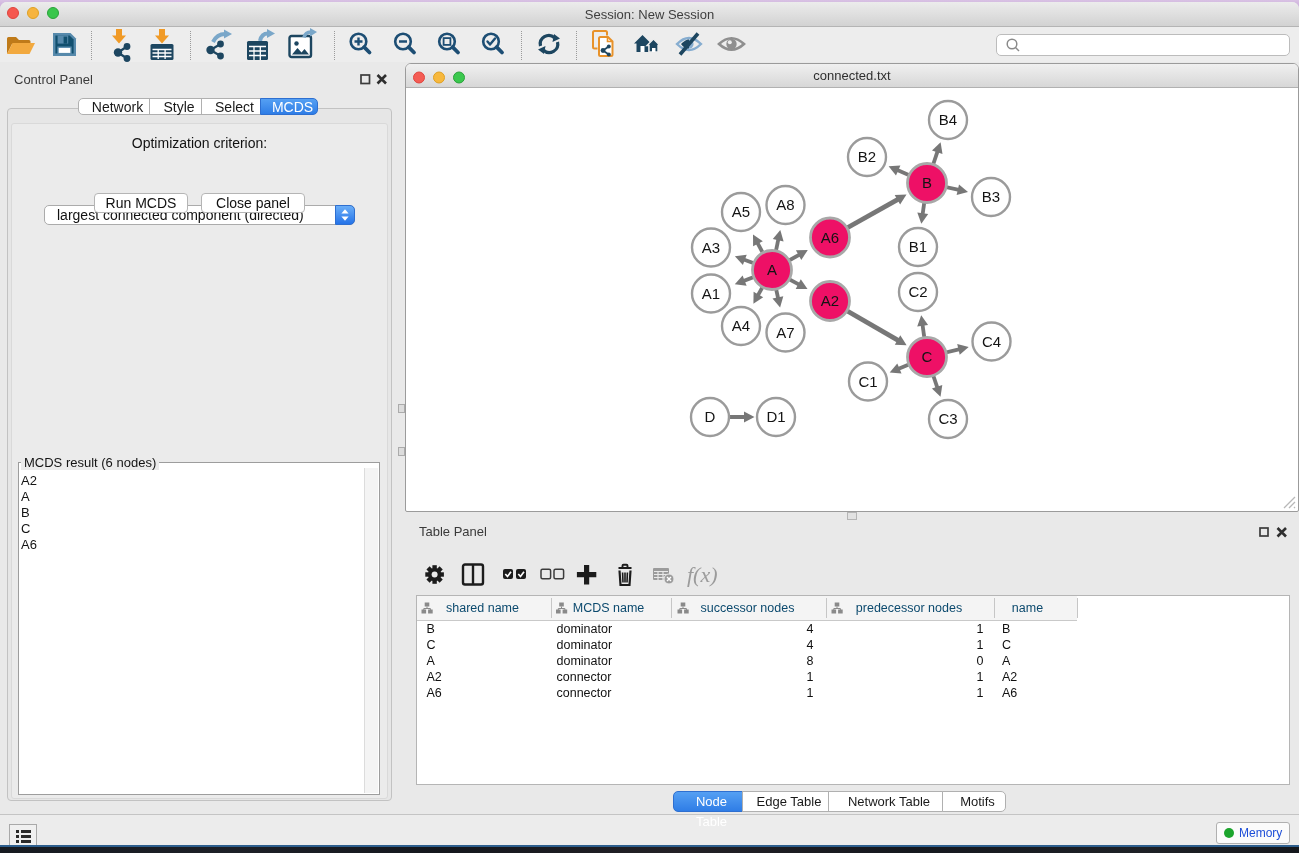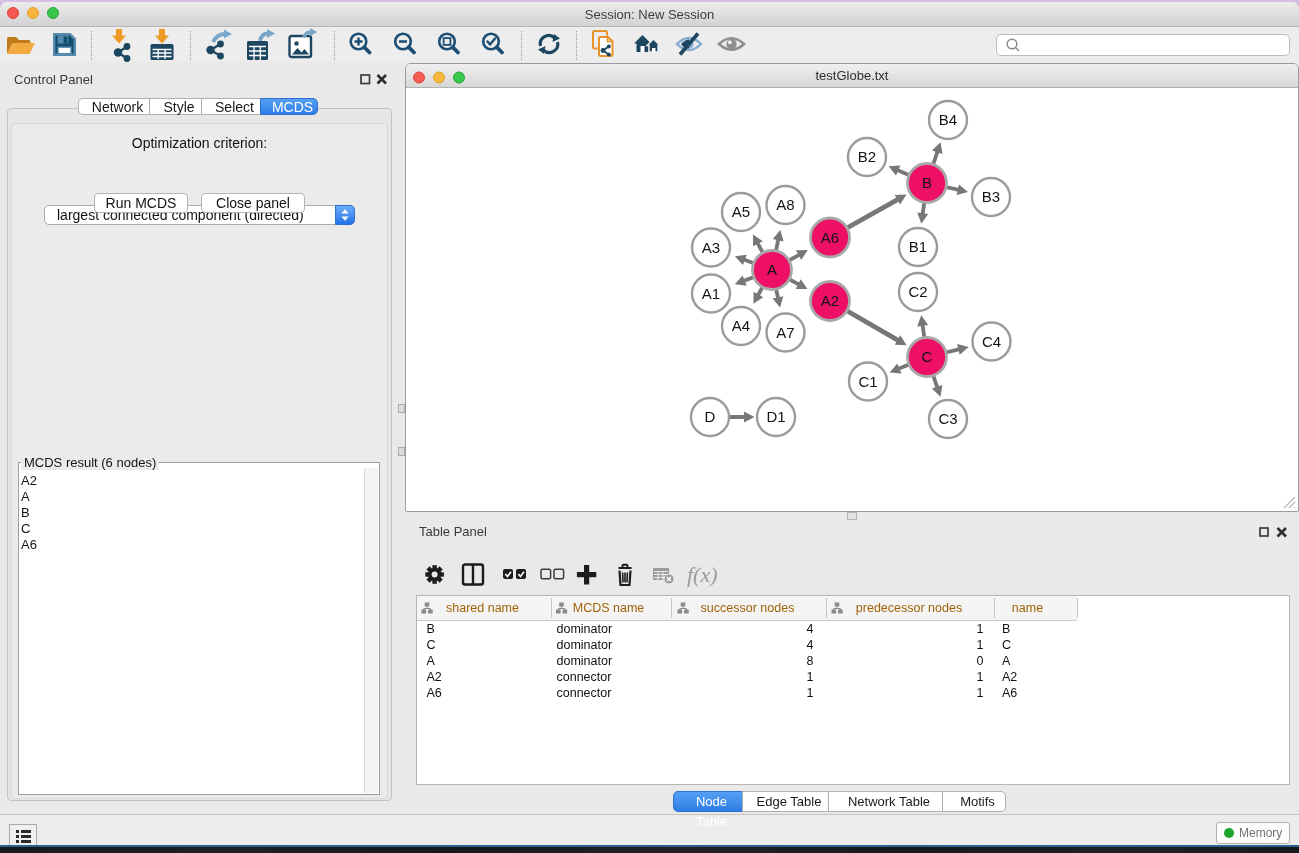--- a/index.html
+++ b/index.html
@@ -33,27 +33,27 @@
  background:#fff;border:1px solid #9b9b9b;border-radius:6px 6px 2px 2px;}
 #nw-title{position:absolute;left:0;top:0;width:100%;height:23px;
  background:linear-gradient(#f0f0f0,#d7d7d7);border-bottom:1px solid #b1b1b1;border-radius:5px 5px 0 0;}
 #nw-title .t{width:100%;text-align:center;font-size:13px;color:#2f2f2f;line-height:24px;}
 #tablebox{position:absolute;left:416px;top:593px;width:872px;height:188px;
  background:#fff;border:1px solid #b5b5b5;}
 #thead{position:absolute;left:0;top:0;width:660px;height:24px;background:#f4f4f4;
  border-bottom:1px solid #c9c9c9;}
 .hsep{position:absolute;top:2px;height:20px;width:0;border-left:1px solid #c6c6c6;}
 .hcell{position:absolute;top:0;height:24px;line-height:25px;text-align:center;
- font-size:12.5px;color:#a16207;}
+ font-size:12.5px;color:#0c4a6e;}
 .trow{position:absolute;height:16px;font-size:12.5px;color:#111;line-height:16px;}
 .tc{position:absolute;top:0;white-space:nowrap;}
 #statusbar{position:absolute;left:0;top:812px;width:1299px;height:31px;
  background:#ececec;border-top:1px solid #c4c4c4;}
 #memory{position:absolute;left:1216px;top:6.5px;width:72px;height:20px;
- background:#fbfbfb;border:1px solid #b0b0b0;border-radius:3px;font-size:12px;color:#737373;}
+ background:#fbfbfb;border:1px solid #b0b0b0;border-radius:3px;font-size:12px;color:#1d4ed8;}
 #listbtn{position:absolute;left:9px;top:8.5px;width:26px;height:21px;
  background:#f0f0f0;border:1px solid #a9a9a9;}
 .fitem{position:absolute;font-size:13px;color:#141414;}
 </style>
 </head>
 <body>
 <div id="deskTop"></div>
 <div id="deskBottom"></div>
 <div id="app">
 
@@ -237,21 +237,21 @@
 <div class="fitem" style="left:21px;top:503px;">B</div>
 <div class="fitem" style="left:21px;top:519px;">C</div>
 <div class="fitem" style="left:21px;top:535px;">A6</div>
 <div id="netwin">
  <div id="nw-title">
   <svg width="70" height="23" viewBox="0 0 70 23" style="position:absolute;left:0;top:0;">
    <circle cx="13" cy="13.5" r="5.5" fill="#f45c54" stroke="#df4640" stroke-width="1"></circle>
    <circle cx="33" cy="13.5" r="5.5" fill="#f7b83d" stroke="#dfa124" stroke-width="1"></circle>
    <circle cx="53" cy="13.5" r="5.5" fill="#3bc84e" stroke="#2ba23b" stroke-width="1"></circle>
   </svg>
-  <div class="t">testGlobe.txt</div>
+  <div class="t">connected.txt</div>
  </div>
  <svg width="16" height="16" viewBox="0 0 16 16" style="position:absolute;right:1px;bottom:1px;">
   <path d="M14 3 L3 14 M14 8 L8 14 M14 13 L13 14" stroke="#b8b8b8" stroke-width="1.3"></path>
  </svg>
 </div>
 <svg style="position:absolute;left:406px;top:86px" width="892" height="421" viewBox="406 88 892 421">
 <g>
 <line x1="772.0" y1="270.0" x2="755.7" y2="239.6" stroke="#777777" stroke-width="3.8"></line>
 <polygon points="753.0,234.5 762.8,241.2 753.1,246.3" fill="#777777"></polygon>
 <line x1="772.0" y1="270.0" x2="779.1" y2="235.6" stroke="#777777" stroke-width="3.8"></line>

